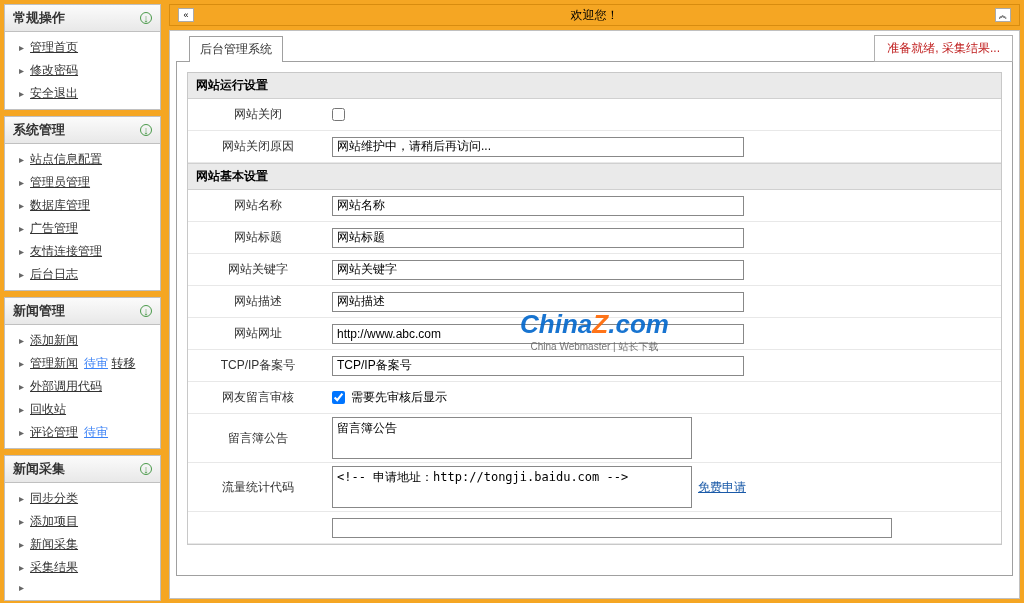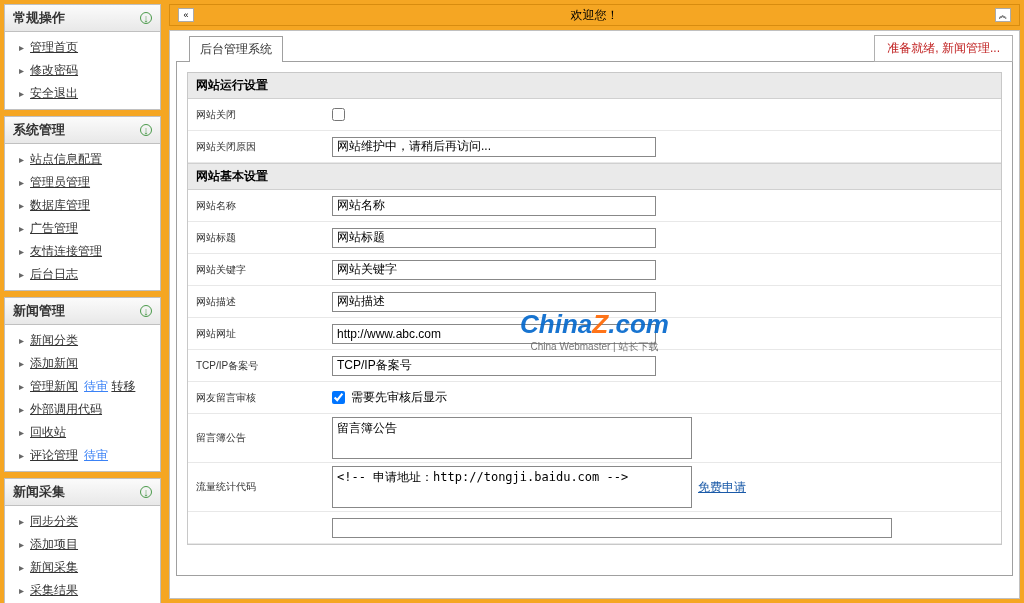--- a/index.html
+++ b/index.html
@@ -21,23 +21,23 @@
 .chevron-btn { background: #fff; border: 1px solid #aaa; width: 16px; height: 14px; font-size: 9px; display: flex; align-items: center; justify-content: center; cursor: pointer; }
 .content-area { flex: 1; background: #fff; border: 1px solid #c0c0c0; position: relative; display: flex; flex-direction: column; }
 .status-msg { position: absolute; right: 6px; top: 4px; border: 1px solid #b0b0b0; padding: 4px 12px; background: #fff; color: #c02020; z-index: 10; }
 .tab-wrap { padding: 4px 19px 0; }
 .tab { display: inline-block; border: 1px solid #a0a0a0; border-bottom: none; padding: 4px 10px; background: #fff; color: #333; font-size: 12px; position: relative; top: 1px; }
 .form-outer { margin: 0 6px 22px; border: 1px solid #a0a0a0; flex: 1; overflow-y: auto; padding: 10px; }
 .form-box { border: 1px solid #c8c8c8; }
 .section-header { background: #eaeaea; padding: 4px 8px; font-weight: bold; border-bottom: 1px solid #d0d0d0; border-top: 1px solid #d0d0d0; font-size: 12px; }
 .section-header:first-child { border-top: none; }
 .form-row { display: flex; border-bottom: 1px solid #e8e8e8; min-height: 32px; align-items: center; }
-.form-label { width: 140px; text-align: left; padding: 4px 8px; color: #333; font-size: 10px; }
+.form-label { width: 140px; text-align: center; padding: 4px 8px; color: #333; font-size: 12px; }
 .form-control { flex: 1; padding: 3px 4px; display: flex; align-items: center; gap: 6px; }
-.form-control input[type="text"] { width: 324px; border: 1px solid #888; padding: 2px 4px; font-size: 12px; font-family: inherit; }
+.form-control input[type="text"] { width: 412px; border: 1px solid #888; padding: 2px 4px; font-size: 12px; font-family: inherit; }
 .form-control textarea { width: 360px; height: 42px; border: 1px solid #888; padding: 2px 4px; font-size: 12px; font-family: monospace; resize: none; overflow-y: scroll; }
 .form-control input[type="checkbox"] { width: 13px; height: 13px; }
 .checkbox-label { font-size: 12px; }
 .link-after { color: #1a5aa8; text-decoration: underline; font-size: 12px; }
 .watermark { position: absolute; left: 50%; top: 300px; transform: translate(-50%, -50%); pointer-events: none; z-index: 5; text-align: center; opacity: 0.9; }
 .watermark .logo { font-size: 26px; font-weight: bold; font-style: italic; }
 .watermark .logo .c1 { color: #0066cc; }
 .watermark .logo .c2 { color: #ff6600; }
 .watermark .logo .c3 { color: #0066cc; }
 .watermark .sub { font-size: 10px; color: #666; }
@@ -90,23 +90,20 @@
           </div>
         </div>
       </div>
       <div class="panel">
         <div class="panel-header">
           <span>新闻管理</span>
           <span class="collapse-icon">↓</span>
         </div>
         <div class="panel-body">
           <div class="nav-item">
-            <a>新闻分类</a>
-          </div>
-          <div class="nav-item">
             <a>添加新闻</a>
           </div>
           <div class="nav-item">
             <a>管理新闻</a>
             <span class="extra"><a>待审</a> <a style="color: rgb(51, 51, 51);">转移</a></span>
           </div>
           <div class="nav-item">
             <a>外部调用代码</a>
           </div>
           <div class="nav-item">
@@ -142,21 +139,21 @@
     </div>
 
   <div class="main">
     <div class="topbar">
       <span class="chevron-btn">«</span>
       <span class="topbar-center">欢迎您！</span>
       <span class="chevron-btn">︽</span>
     </div>
 
     <div class="content-area">
-      <div class="status-msg">准备就绪, 新闻管理...</div>
+      <div class="status-msg">准备就绪, 采集结果...</div>
 
       <div class="tab-wrap">
         <span class="tab">后台管理系统</span>
       </div>
 
       <div class="form-outer">
         <div class="form-box">
           <div class="section-header">网站运行设置</div>
 
           <div class="form-row">

